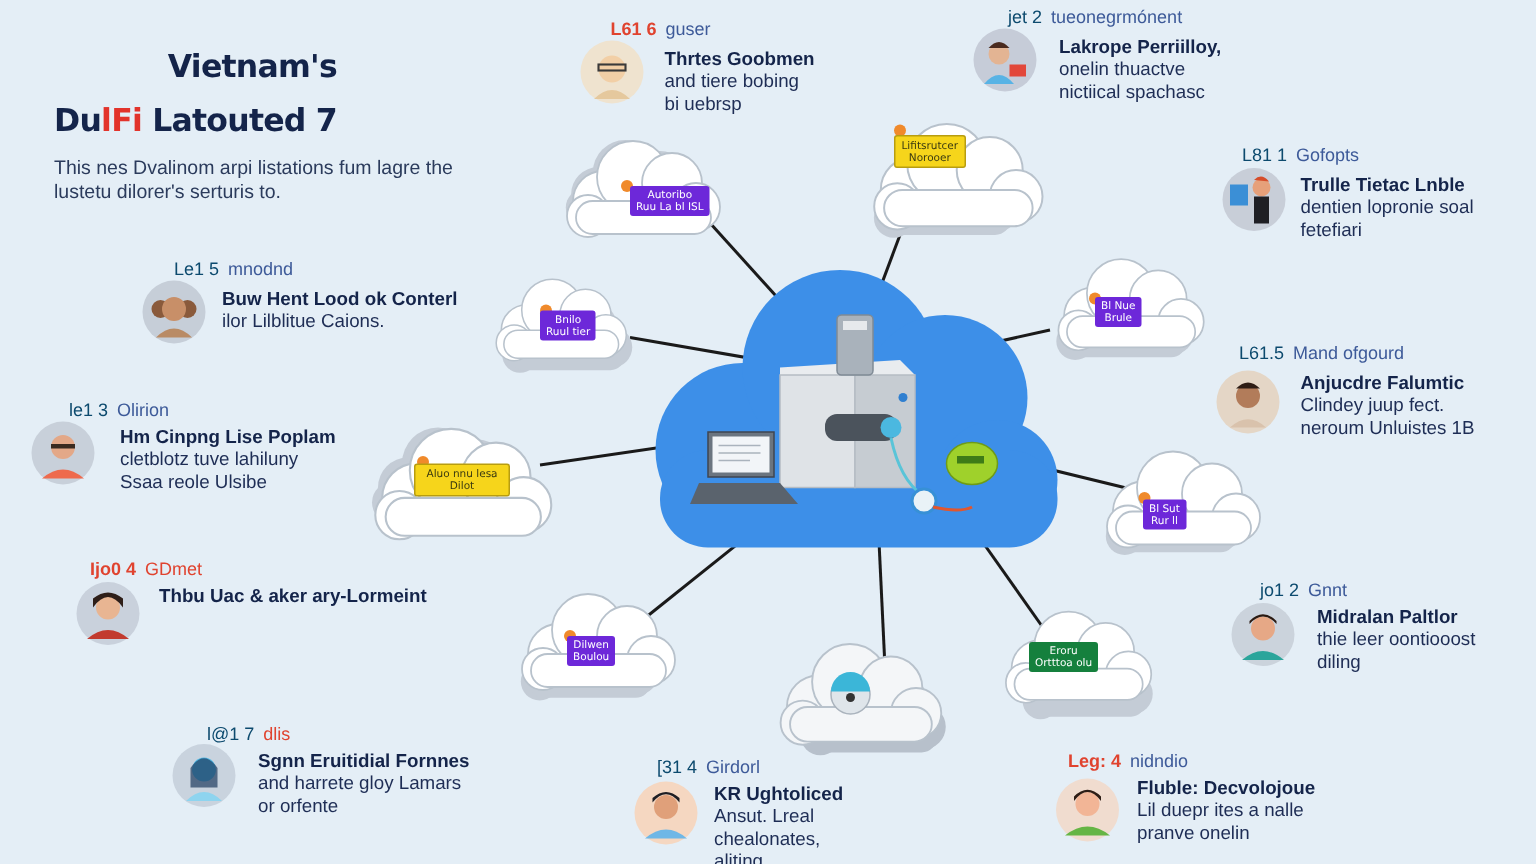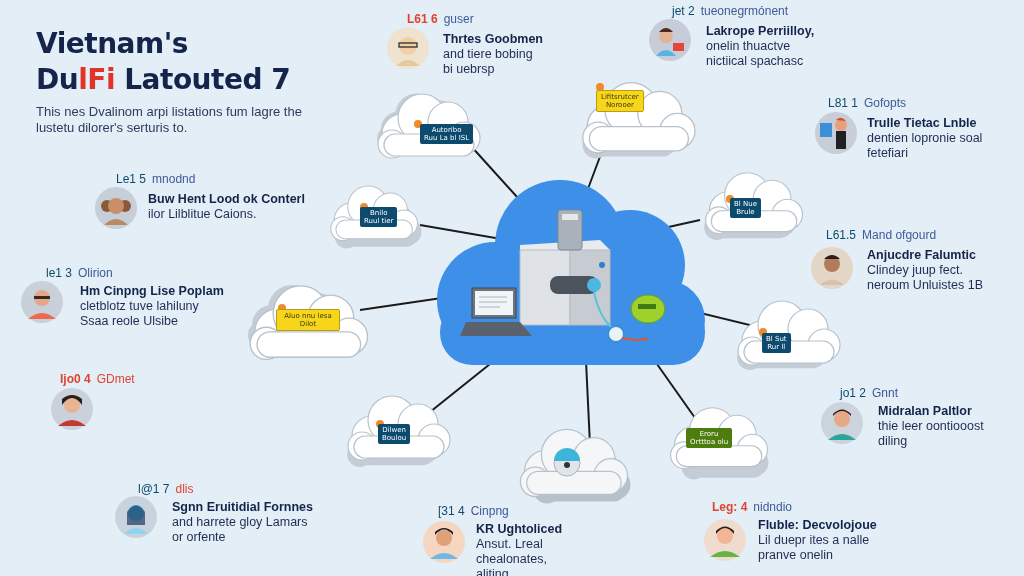--- a/index.html
+++ b/index.html
@@ -6,21 +6,21 @@
   body {
     width: 1024px; height: 576px; overflow: hidden; position: relative;
     background: #e4eef6;
     font-family: "Liberation Sans", sans-serif;
     color: #1b2a4e;
   }
   #canvas { position: absolute; left: 0; top: 0; width: 1024px; height: 576px; }
   .title {
     position: absolute; left: 36px; top: 26px;
     font-family: "DejaVu Sans", sans-serif; font-weight: bold;
-    font-size: 28px; line-height: 36px; color: #14244a; letter-spacing: -0.5px;
+    font-size: 21px; line-height: 36px; color: #14244a; letter-spacing: -0.5px; text-align: right;
   }
   .title .accent { color: #e2332b; }
   .subtitle {
     position: absolute; left: 36px; top: 104px; width: 300px;
     font-size: 13px; line-height: 16px; color: #2b3b5c;
   }
   .card { position: absolute; }
   .card .tag {
     position: absolute; font-size: 12px; line-height: 14px; white-space: nowrap;
   }
@@ -30,23 +30,23 @@
   .card .tag .txt.red { color: #e0432f; }
   .card .body {
     position: absolute; font-size: 12.5px; line-height: 15px; color: #1e2d55; white-space: nowrap;
   }
   .card .body .head { font-weight: bold; color: #14244a; display: block; }
   .card .body .line { display: block; }
   .cloud-label {
     position: absolute; font-size: 7px; line-height: 8px; text-align: center;
     padding: 2px 4px; border-radius: 2px; font-family: "DejaVu Sans", sans-serif;
   }
-  .lbl-grey { background: #0c4a6e; color: #fff; }
+  .lbl-grey { background: #6d28d9; color: #fff; }
   .lbl-yellow { background: #f6d51b; color: #3a3a10; border: 1px solid #b89d10; }
-  .lbl-red { background: #4d7c0f; color: #fff; }
+  .lbl-red { background: #15803d; color: #fff; }
   .lbl-dot {
     position: absolute; width: 8px; height: 8px; border-radius: 50%; background: #f08a2b;
   }
 </style>
 </head>
 <body>
 
 <svg id="canvas" viewBox="0 0 1024 576">
   <defs>
     <g id="cloud-shape">
@@ -321,41 +321,42 @@
 <div class="card" style="left:700px;top:500px">
   <div class="tag" style="left:12px;top:0px"><span class="num red">Leg: 4</span><span class="txt">nidndio</span></div>
   <div class="body" style="left:58px;top:18px">
       <span class="head">Fluble: Decvolojoue</span>
       <span class="line">Lil duepr ites a nalle</span>
       <span class="line">pranve onelin</span>
     </div>
 </div>
 
 <div class="card" style="left:420px;top:504px">
-  <div class="tag" style="left:18px;top:0px"><span class="num">[31 4</span><span class="txt">Cinpng</span></div>
+  <div class="tag" style="left:18px;top:0px"><span class="num">[31 4</span><span class="txt">Girdorl</span></div>
   <div class="body" style="left:56px;top:18px">
       <span class="head">KR Ughtoliced</span>
       <span class="line">Ansut. Lreal</span>
       <span class="line">chealonates,</span>
       <span class="line">aliting</span>
     </div>
 </div>
 
 <div class="card" style="left:112px;top:482px">
   <div class="tag" style="left:26px;top:0px"><span class="num">l@1 7</span><span class="txt red">dlis</span></div>
   <div class="body" style="left:60px;top:18px">
       <span class="head">Sgnn Eruitidial Fornnes</span>
       <span class="line">and harrete gloy Lamars</span>
       <span class="line">or orfente</span>
     </div>
 </div>
 
 <div class="card" style="left:48px;top:372px">
   <div class="tag" style="left:12px;top:0px"><span class="num red">Ijo0 4</span><span class="txt red">GDmet</span></div>
   <div class="body" style="left:58px;top:18px">
+      <span class="head">Thbu Uac &amp; aker ary-Lormeint</span>
     </div>
 </div>
 
 <div class="card" style="left:20px;top:266px">
   <div class="tag" style="left:26px;top:0px"><span class="num">le1 3</span><span class="txt">Olirion</span></div>
   <div class="body" style="left:60px;top:18px">
       <span class="head">Hm Cinpng Lise Poplam</span>
       <span class="line">cletblotz tuve lahiluny</span>
       <span class="line">Ssaa reole Ulsibe</span>
     </div>

